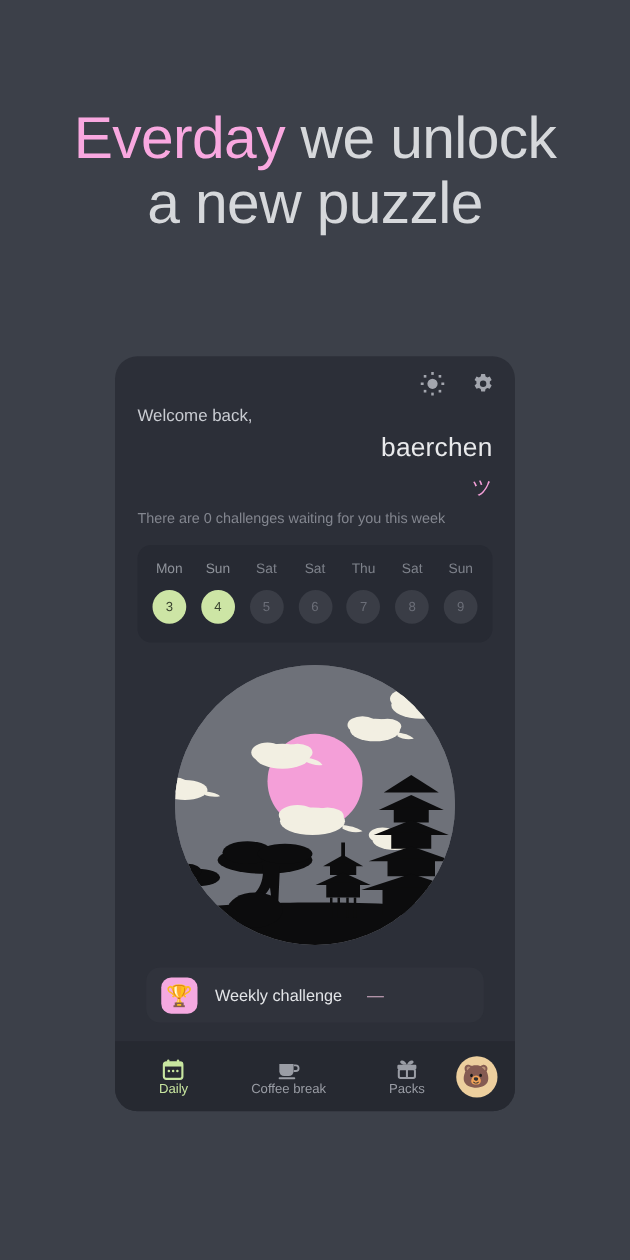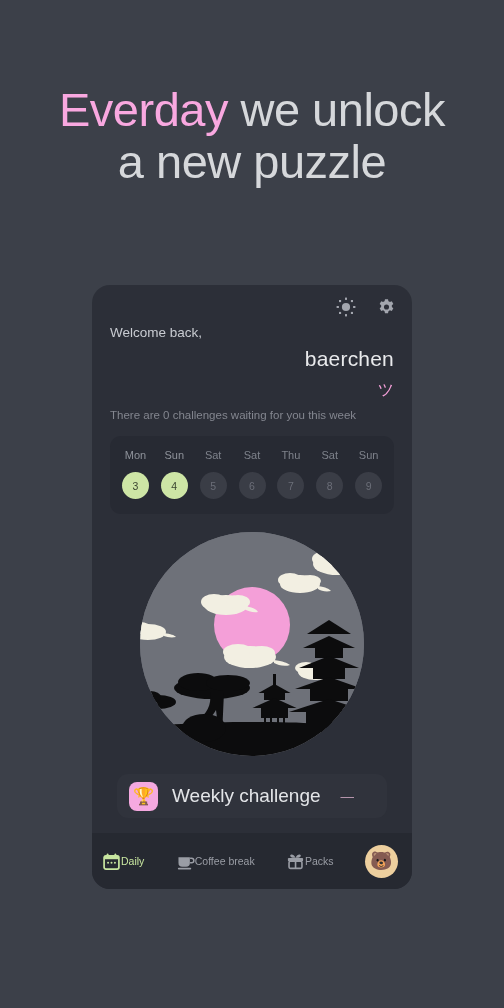--- a/index.html
+++ b/index.html
@@ -171,41 +171,42 @@
     height: 29px;
     border-radius: 8px;
     background: #f5a9e0;
     display: flex;
     align-items: center;
     justify-content: center;
     font-size: 17px;
     line-height: 1;
   }
   .challenge-label {
-    font-size: 19px;
+    font-size: 13px;
     color: #e3e5e8;
   }
   .challenge-dash {
     font-size: 13.5px;
     color: #c7a3bb;
     margin-left: 6px;
   }
 
   
   .navbar {
     flex: 0 0 auto;
     height: 56px;
     background: #262931;
     display: flex;
     align-items: center;
     padding: 0 10px;
   }
   .nav-item {
     flex: 1 1 auto;
     display: flex;
+    flex-direction: column;
     align-items: center;
     gap: 0;
     cursor: pointer;
     color: #9a9da5;
   }
   .nav-item.active { color: #c8e6a0; }
   .nav-label { font-size: 10.5px; white-space: nowrap; }
   .nav-icon { height: 20px; display: flex; align-items: center; }
   .avatar {
     width: 33px;

